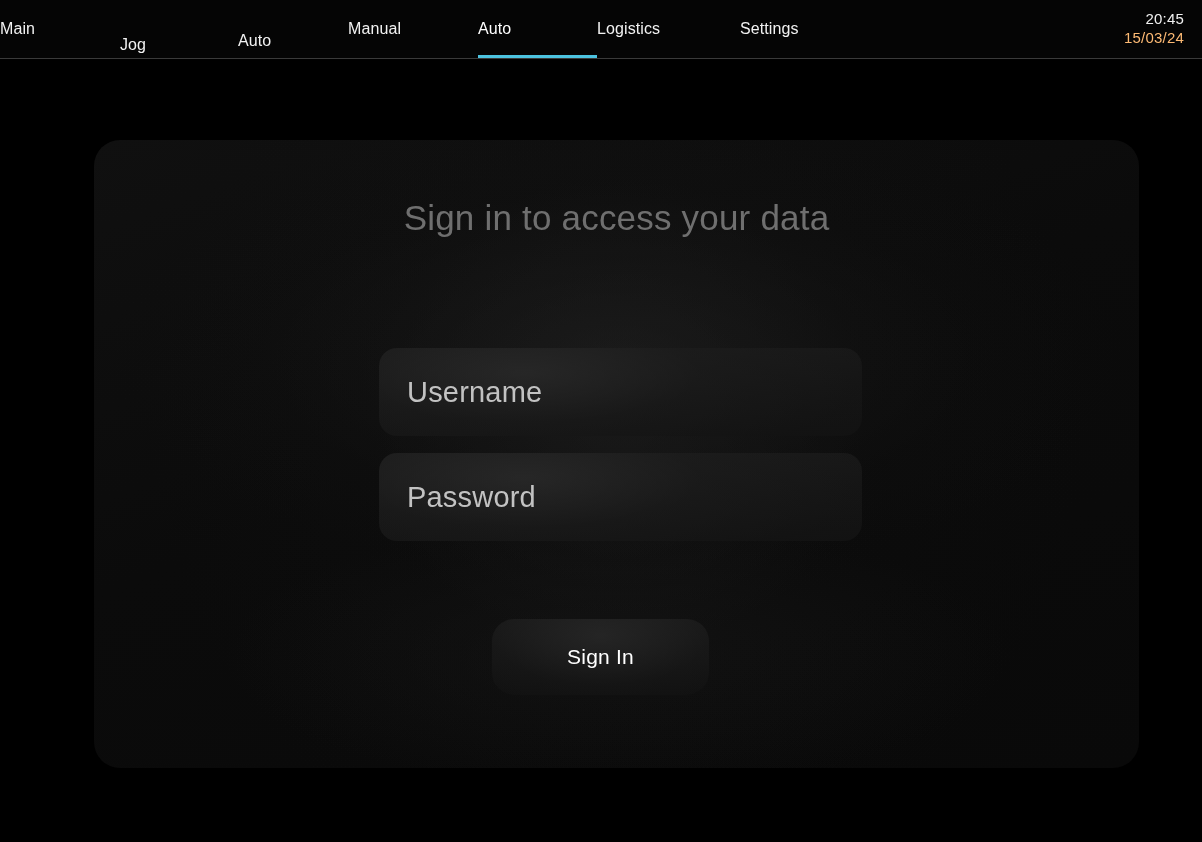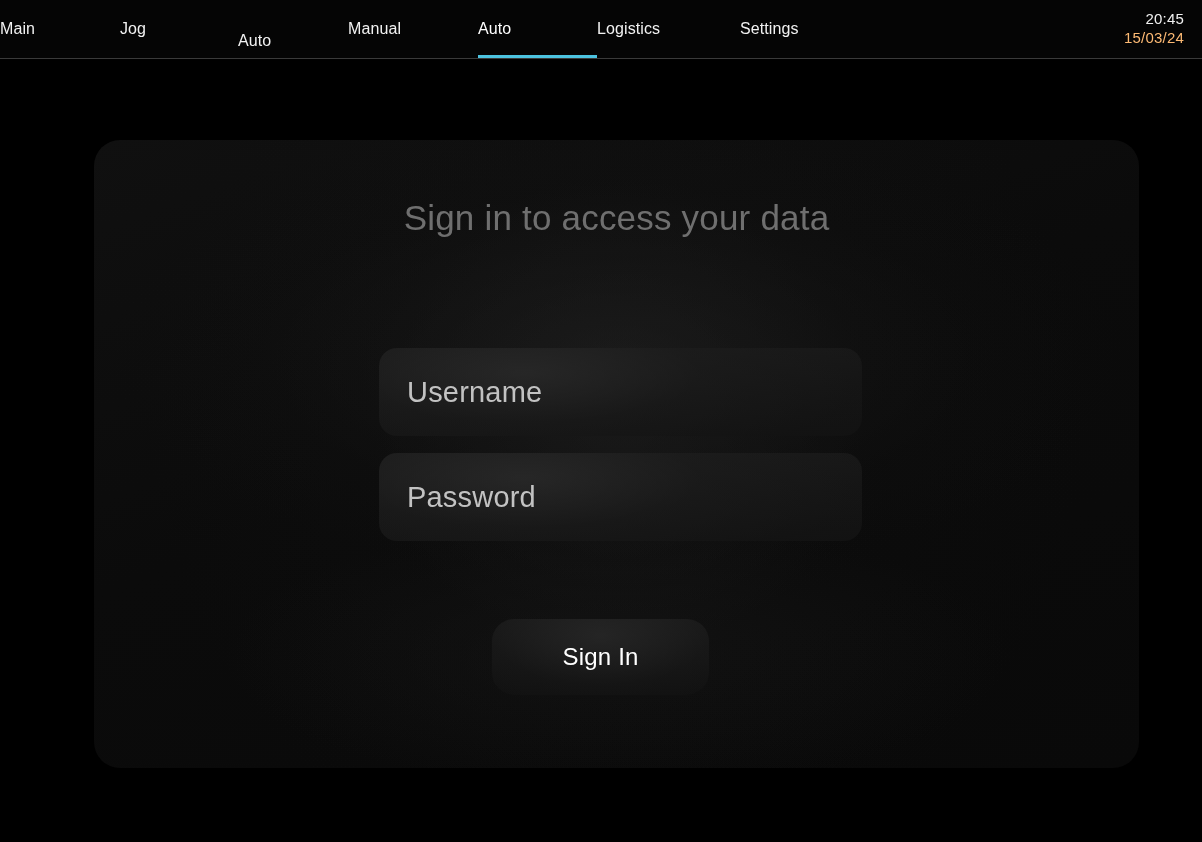--- a/index.html
+++ b/index.html
@@ -58,21 +58,21 @@
     cursor: pointer;
     user-select: none;
     background: transparent;
     border: none;
     font-family: "Liberation Sans", sans-serif;
   }
 
   .nav-tab .tab-label { pointer-events: none; }
 
   .nav-tab-0 { width: 120px; }
-  .nav-tab-1 { width: 118px; }
+  .nav-tab-1 { width: 118px; margin-top: 16px; }
   .nav-tab-2 { width: 110px; margin-top: 12px; }
   .nav-tab-3 { width: 130px; }
   .nav-tab-4 { width: 119px; }
   .nav-tab-5 { width: 143px; }
   .nav-tab-6 { width: 150px; }
 
   .nav-tab.active { color: #ffffff; }
 
   .nav-tab.active::after {
     content: "";
@@ -212,21 +212,21 @@
     width: 217px;
     height: 76px;
     border-radius: 22px;
     border: none;
     cursor: pointer;
     background:
       radial-gradient(ellipse 90% 120% at 50% 22%, rgba(40,40,40,0.78) 0%, rgba(24,24,24,0.44) 55%, rgba(14,14,14,0.18) 100%),
       linear-gradient(180deg, #1c1c1c 0%, #141414 65%, #101010 100%);
     color: #ffffff;
     font-family: "Liberation Sans", sans-serif;
-    font-size: 24px;
+    font-size: 21px;
     font-weight: 400;
     letter-spacing: 0.2px;
     display: flex;
     align-items: center;
     justify-content: center;
     user-select: none;
   }
 </style>
 </head>
 <body>

